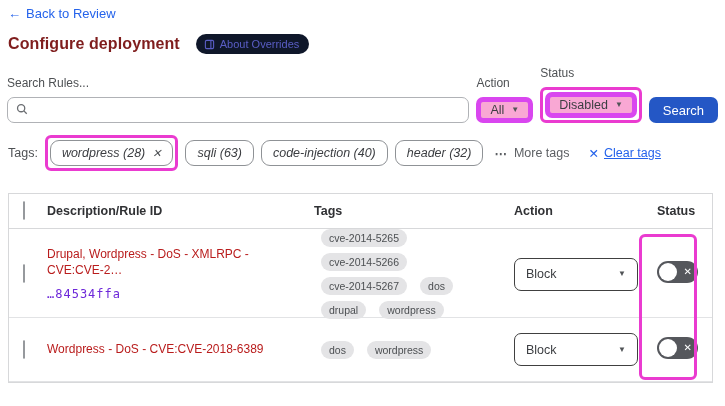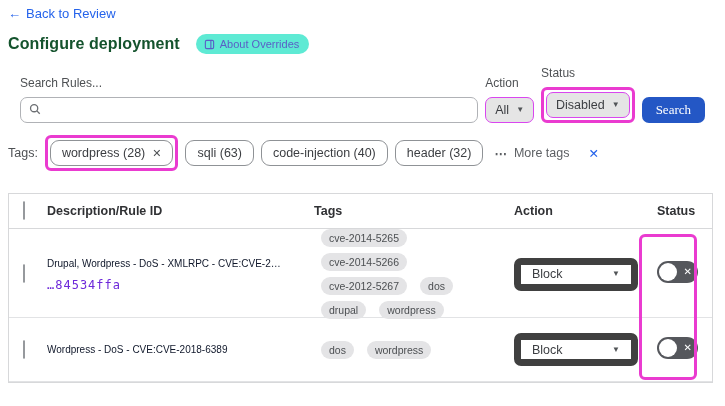--- a/index.html
+++ b/index.html
@@ -15,69 +15,69 @@
   
   .back-link {
     display: inline-flex; align-items: center; gap: 5px;
     margin: 6px 0 0 8px;
     color: #2563eb; font-size: 13px; font-weight: 500;
     text-decoration: none; cursor: pointer;
   }
 
   
   .page-header { display: flex; align-items: center; gap: 16px; margin: 12px 8px 0; }
-  .page-title { font-size: 16px; font-weight: 700; color: #14532d; letter-spacing: .1px; }
+  .page-title { font-size: 16px; font-weight: 700; color: #7f1d1d; letter-spacing: .1px; }
   .badge {
     display: inline-flex; align-items: center; gap: 5px;
-    background: #5eead4; color: #5a5ec6;
+    background: #0f172a; color: #5a5ec6;
     font-size: 11px; font-weight: 500;
     padding: 4px 10px 4px 8px; border-radius: 10px; cursor: pointer;
   }
   .badge svg { display: block; }
 
   
-  .filter-row { display: flex; align-items: flex-end; gap: 7px; margin: 12px 20px 0; }
+  .filter-row { display: flex; align-items: flex-end; gap: 7px; margin: 12px 7px 0; }
   .field-label { display: block; font-size: 12px; color: #4e5154; margin-bottom: 7px; }
   .search-group { flex: 1; min-width: 0; }
   .search-box {
     display: flex; align-items: center; gap: 6px;
     height: 26px; border: 1px solid #b0b2b6; border-radius: 7px;
     padding: 0 8px; background: #fff;
   }
   .search-box input {
     border: none; outline: none; flex: 1; font-size: 12px;
     font-family: "Liberation Sans", sans-serif; color: #2b2c2f; background: transparent;
   }
   .select-btn {
     display: inline-flex; align-items: center; justify-content: space-between; gap: 7px;
-    height: 26px; border: 1px solid #d946ef; border-radius: 7px;
-    padding: 0 9px; background: #e5e5e5; font-size: 12.5px; color: #3c3e42;
+    height: 26px; border: 5px solid #d946ef; border-radius: 7px;
+    padding: 0 9px; background: #f9a8d4; font-size: 12.5px; color: #3c3e42;
     cursor: pointer; white-space: nowrap;
   }
   .caret { font-size: 8px; color: #515457; line-height: 1; }
   .hl {
     border: 3px solid #ea3bd0; border-radius: 6px; padding: 2px;
     display: inline-flex; align-items: center; background: transparent;
   }
   .search-button {
     height: 26px; padding: 0 14px;
     background: #2457c5; color: #ffffff;
     border: none; border-radius: 7px;
-    font-size: 13px; font-weight: 500; font-family: Liberation Serif, serif;
+    font-size: 13px; font-weight: 500; font-family: Liberation Sans, sans-serif;
     cursor: pointer;
   }
 
   
   .tags-bar { display: flex; align-items: center; gap: 7px; margin: 12px 8px 0; }
   .tags-label { font-size: 12.5px; color: #4e5154; }
   .chip {
     display: inline-flex; align-items: center; gap: 7px;
     border: 1px solid #8f9296; border-radius: 9px;
     padding: 5px 11px; font-size: 12.5px; color: #3c3e42;
-    background: #fff; cursor: pointer; white-space: nowrap;
+    background: #fff; cursor: pointer; white-space: nowrap; font-style: italic;
   }
   .chip .remove-x { font-size: 11px; color: #4e5154; }
   .more-tags {
     display: inline-flex; align-items: center; gap: 6px;
     color: #5c5f63; font-size: 12.5px; cursor: pointer; margin-left: 4px;
   }
   .more-tags .dots { letter-spacing: 1px; font-weight: 700; }
   .clear-tags {
     display: inline-flex; align-items: center; gap: 5px;
     color: #2563eb; font-size: 12.5px; cursor: pointer; margin-left: 12px;
@@ -98,33 +98,33 @@
   .t-head .col { font-size: 12.5px; font-weight: 700; color: #303134; }
   .t-body-row { border-bottom: 1px solid #e2e3e5; }
   .t-body-row:last-child { border-bottom: none; }
   .row-1 { height: 89px; }
   .row-2 { height: 64px; }
   .checkbox {
     width: 16px; height: 16px; border: 1px solid #96999d; border-radius: 4px;
     background: #fff; cursor: pointer;
   }
   .desc-cell { padding-right: 14px; }
-  .desc-line { font-size: 10px; color: #0f172a; line-height: 1.3; }
+  .desc-line { font-size: 12px; color: #b91c1c; line-height: 1.3; }
   .rule-id {
     font-family: "DejaVu Sans Mono", "Liberation Mono", monospace;
     font-size: 12px; color: #6d28d9; letter-spacing: 1px; margin-top: 8px;
   }
   .tags-cell { display: flex; flex-wrap: wrap; gap: 6px; padding-right: 10px; }
   .tag-pill {
     background: #e4e4e6; color: #4c4f52;
     font-size: 10.5px; padding: 3px 8px; border-radius: 9px; white-space: nowrap; margin-left: 7px;
   }
   .action-select {
     width: 124px; height: 33px;
-    border: 7px solid #404040; border-radius: 7px;
+    border: 1px solid #404040; border-radius: 7px;
     display: inline-flex; align-items: center; justify-content: space-between;
     padding: 0 11px; font-size: 12.5px; color: #3c3e42; background: #fff; cursor: pointer;
   }
   .toggle {
     width: 41px; height: 22px; border-radius: 11px;
     background: #55575c; position: relative; cursor: pointer;
     display: inline-block;
   }
   .toggle .knob {
     position: absolute; left: 2px; top: 2px;
@@ -223,20 +223,21 @@
     <span>header (32)</span>
   </span>
 
   <span class="more-tags">
     <span class="dots">⋯</span>
     <span>More tags</span>
   </span>
 
   <span class="clear-tags">
     <span>✕</span>
+    <span class="clear-label">Clear tags</span>
   </span>
 </div>
 
 
 <div class="rules-table">
 
   <div class="t-row t-head">
     <div><span class="checkbox"></span></div>
     <div class="col">Description/Rule ID</div>
     <div class="col">Tags</div>
@@ -246,21 +247,21 @@
 
   <div class="t-row t-body-row row-1">
     <div><span class="checkbox"></span></div>
     <div class="desc-cell">
       <div class="desc-line">Drupal, Wordpress - DoS - XMLRPC - CVE:CVE-2…</div>
       <div class="rule-id">…84534ffa</div>
     </div>
     <div class="tags-cell">
       <span class="tag-pill">cve-2014-5265</span>
       <span class="tag-pill">cve-2014-5266</span>
-      <span class="tag-pill">cve-2012-5267</span>
+      <span class="tag-pill">cve-2014-5267</span>
       <span class="tag-pill">dos</span>
       <span class="tag-pill">drupal</span>
       <span class="tag-pill">wordpress</span>
     </div>
     <div>
       <div class="action-select">
         <span>Block</span>
         <span class="caret">▼</span>
       </div>
     </div>

